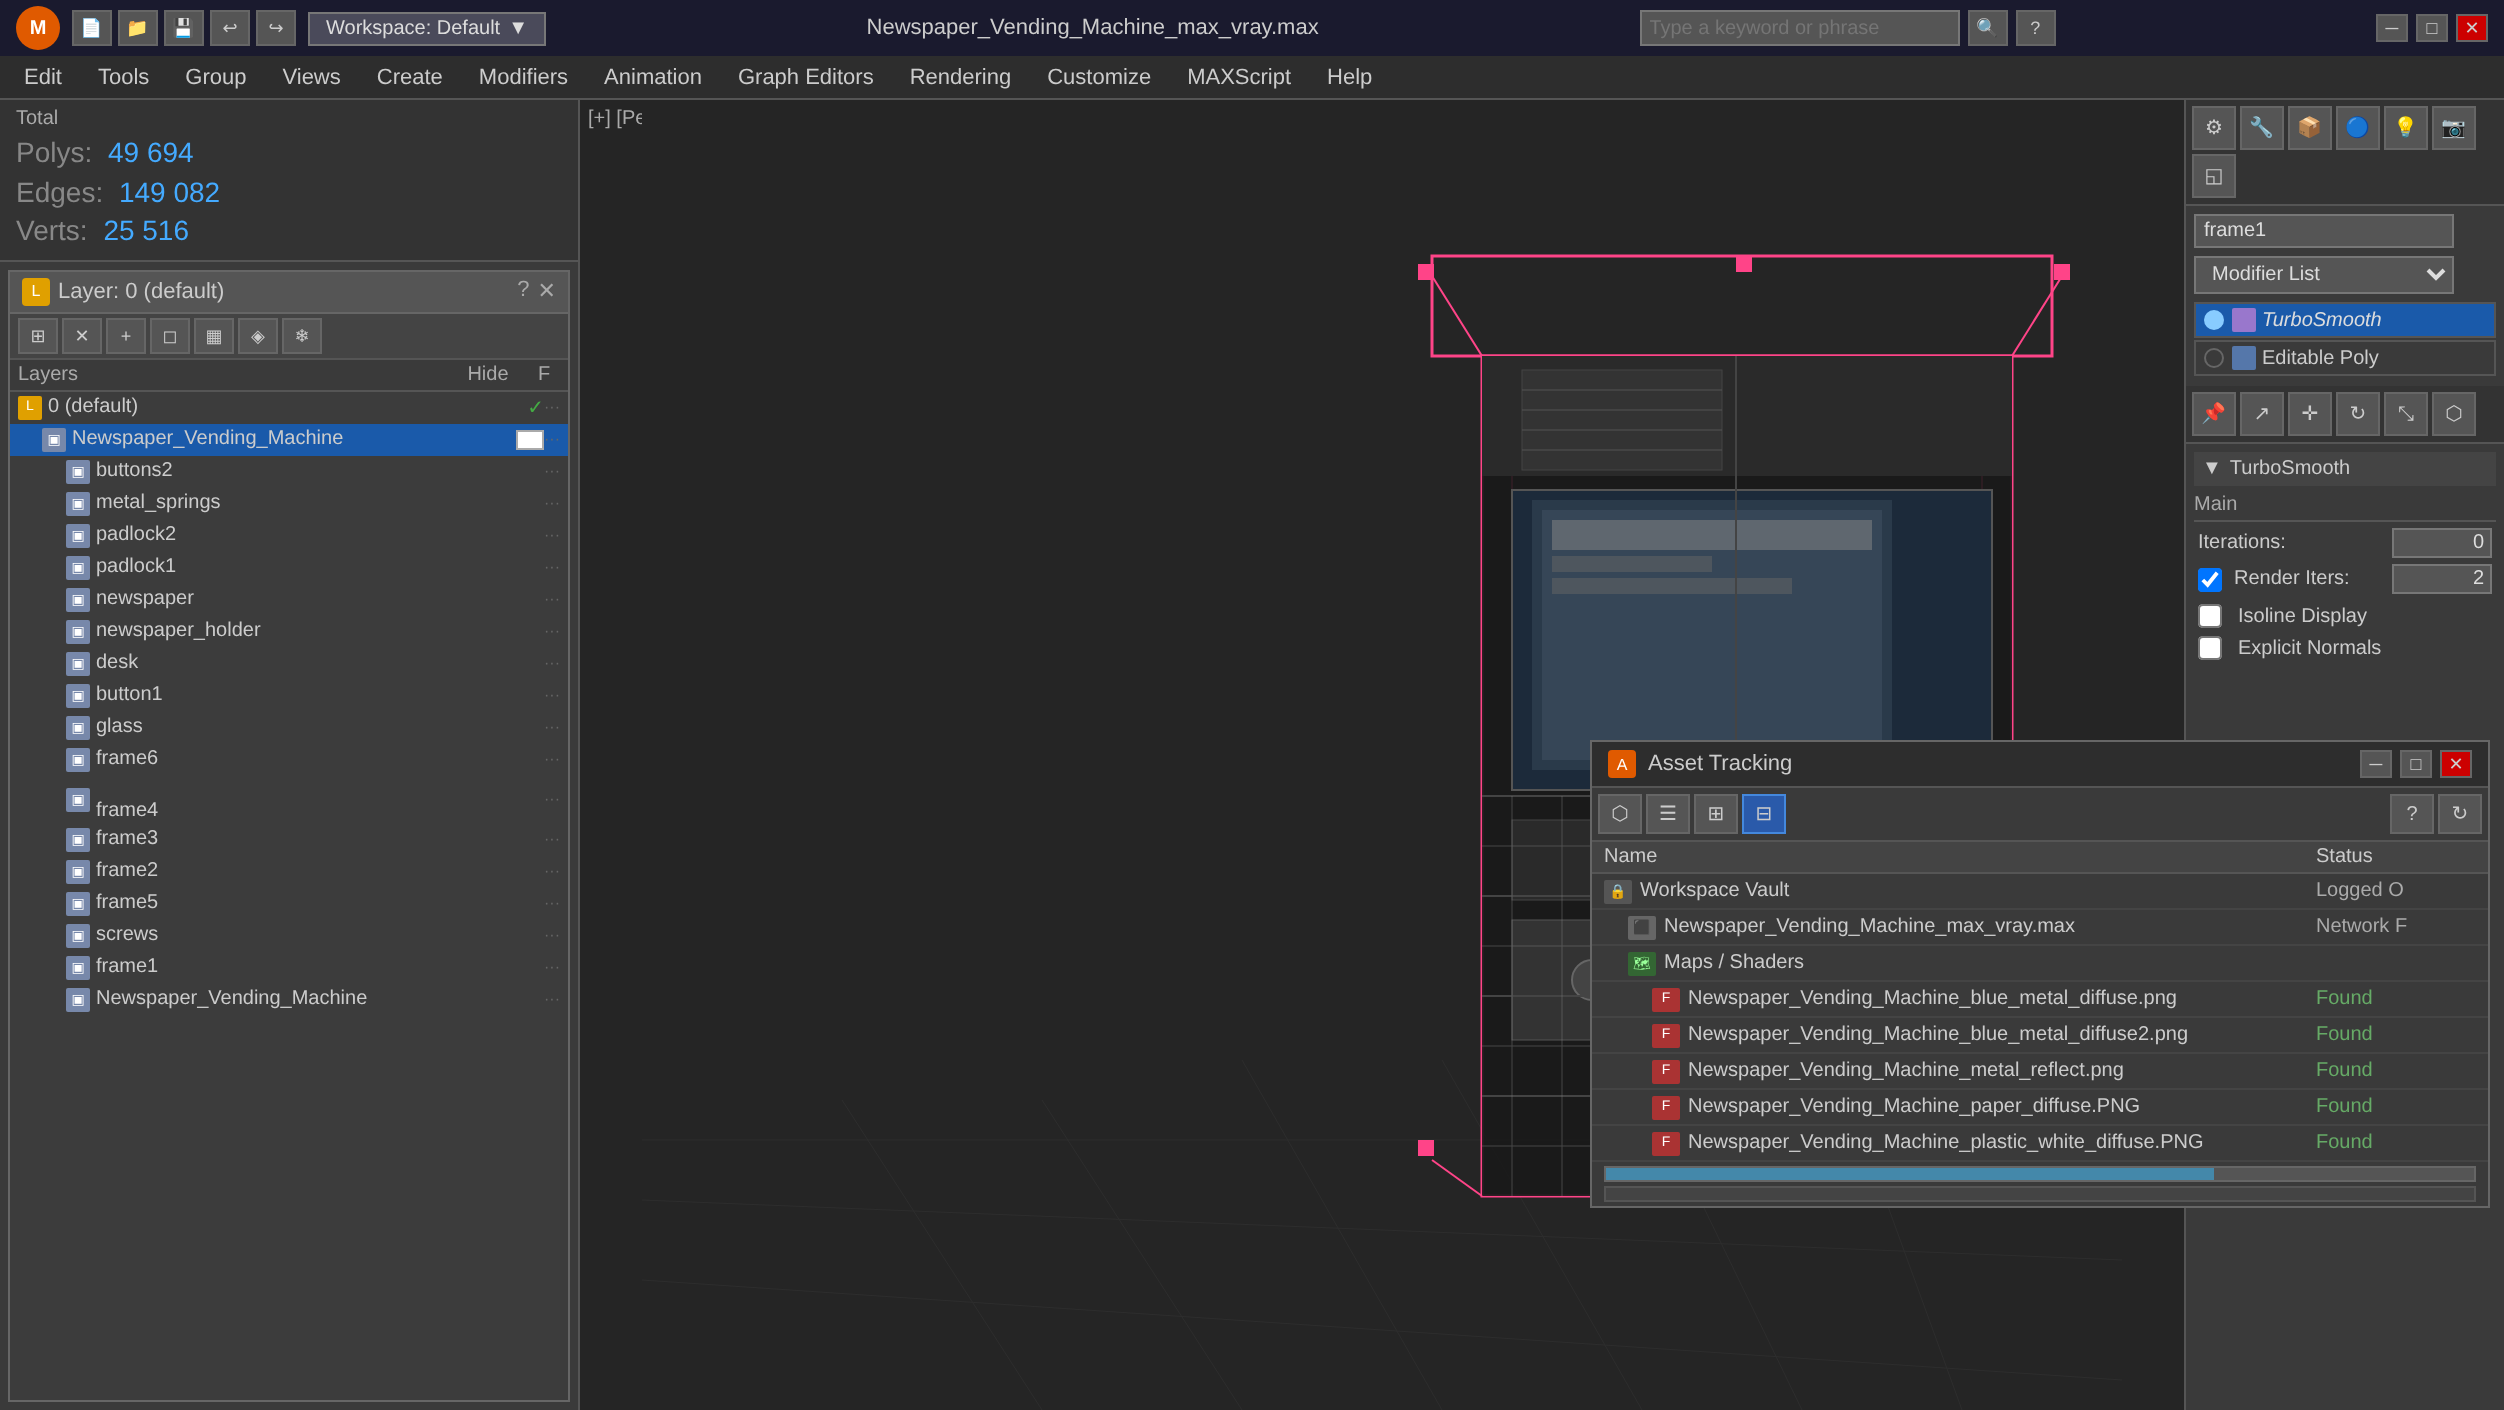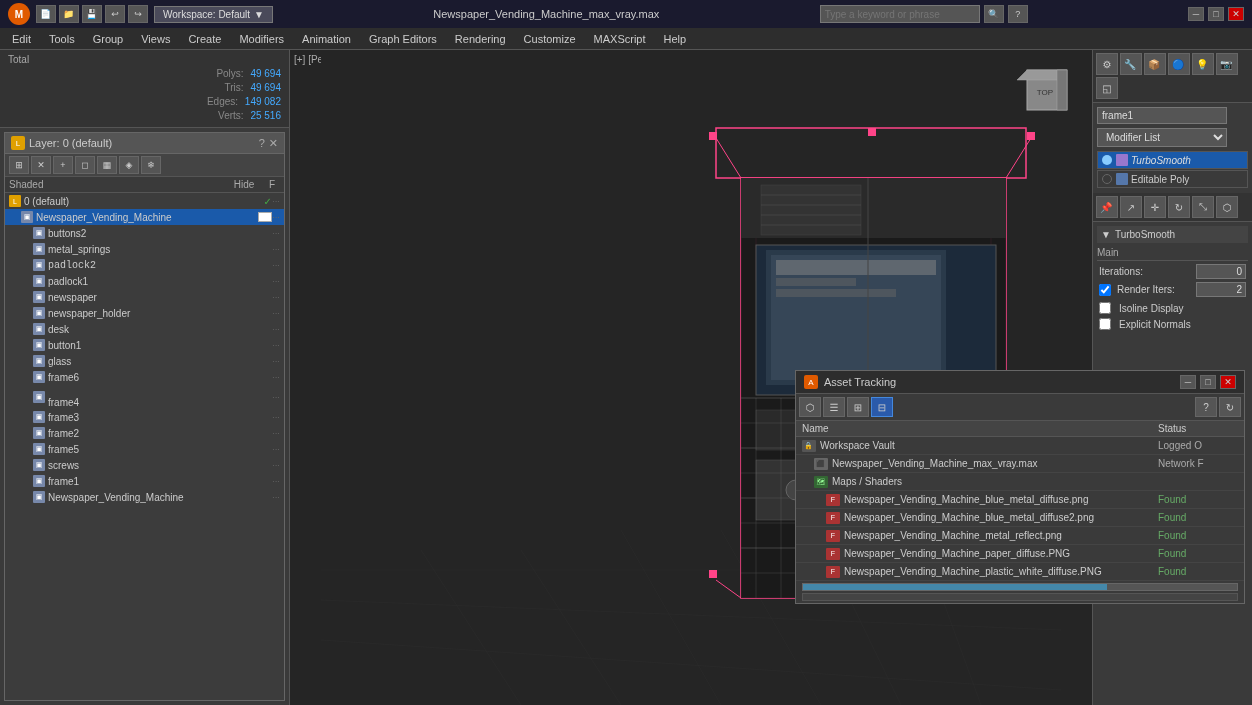--- a/index.html
+++ b/index.html
@@ -21,21 +21,21 @@
 
     
     .menu-bar { height: 22px; background: #2d2d2d; display: flex; align-items: center; padding: 0 4px; gap: 2px; border-bottom: 1px solid #555; }
     .menu-item { padding: 2px 8px; color: #ccc; cursor: pointer; font-size: 11px; }
 
     
     .left-panel { width: 290px; background: #3a3a3a; display: flex; flex-direction: column; border-right: 1px solid #555; flex-shrink: 0; }
 
     
     .viewport { flex: 1; background: #2a2a2a; position: relative; overflow: hidden; }
-    .stat-row { font-size: 10px; color: #ddd; line-height: 1.4; text-align: right; }
+    .stat-row { font-size: 14px; color: #ddd; line-height: 1.4; }
     .stat-label { color: #888; }
     .viewport-corner-label { position: absolute; top: 4px; left: 4px; color: #aaa; font-size: 10px; }
 
     
     .right-panel { width: 160px; background: #3a3a3a; border-left: 1px solid #555; flex-shrink: 0; }
 
     
     .stats-panel { padding: 4px 8px; background: #333; border-bottom: 1px solid #555; }
 
     
@@ -148,24 +148,20 @@
 
   <div class="left-panel">
 
     <div class="stats-panel">
       <div style="color:#aaa;font-size:10px;margin-bottom:2px;">Total</div>
       <div class="stat-row">
         <span class="stat-label">Polys:</span>
         <span style="margin-left:4px;color:#4af;">49 694</span>
       </div>
       <div class="stat-row">
-        <span class="stat-label">Tris:</span>
-        <span style="margin-left:4px;color:#4af;">49 694</span>
-      </div>
-      <div class="stat-row">
         <span class="stat-label">Edges:</span>
         <span style="margin-left:4px;color:#4af;">149 082</span>
       </div>
       <div class="stat-row">
         <span class="stat-label">Verts:</span>
         <span style="margin-left:4px;color:#4af;">25 516</span>
       </div>
     </div>
 
     <div class="layer-panel">
@@ -182,21 +178,21 @@
       <div class="layer-toolbar">
         <div class="layer-tool-btn">⊞</div>
         <div class="layer-tool-btn">✕</div>
         <div class="layer-tool-btn">+</div>
         <div class="layer-tool-btn">◻</div>
         <div class="layer-tool-btn">▦</div>
         <div class="layer-tool-btn">◈</div>
         <div class="layer-tool-btn">❄</div>
       </div>
       <div class="layer-headers">
-        <div class="layer-header-name">Shaded</div>
+        <div class="layer-header-name">Layers</div>
         <div class="layer-header-hide">Hide</div>
         <div class="layer-header-freeze">F</div>
       </div>
       <div class="layers-list" id="layers-list">
           <div class="layer-item">
       <span style="display:inline-block;width:0px;flex-shrink:0;"></span>
       <span style="width:12px;height:12px;background:#e0a000;border-radius:1px;margin-right:3px;font-size:7px;display:inline-flex;align-items:center;justify-content:center;color:#fff;flex-shrink:0;">L</span>
       <span style="flex:1;overflow:hidden;text-overflow:ellipsis;white-space:nowrap;">0 (default)</span>
       <span style="color:#4a4;font-size:10px;margin-left:2px;">✓</span>
 
@@ -220,21 +216,21 @@
           <div class="layer-item">
       <span style="display:inline-block;width:24px;flex-shrink:0;"></span>
       <span style="width:12px;height:12px;background:#7788aa;border-radius:1px;margin-right:3px;font-size:7px;display:inline-flex;align-items:center;justify-content:center;color:#fff;flex-shrink:0;">▣</span>
       <span style="flex:1;overflow:hidden;text-overflow:ellipsis;white-space:nowrap;">metal_springs</span>
 
       <span style="color:#666;font-size:8px;margin-left:auto;">···</span>
     </div>
           <div class="layer-item">
       <span style="display:inline-block;width:24px;flex-shrink:0;"></span>
       <span style="width:12px;height:12px;background:#7788aa;border-radius:1px;margin-right:3px;font-size:7px;display:inline-flex;align-items:center;justify-content:center;color:#fff;flex-shrink:0;">▣</span>
-      <span style="flex:1;overflow:hidden;text-overflow:ellipsis;white-space:nowrap;font-family:Liberation Mono, monospace;">padlock2</span>
+      <span style="flex:1;overflow:hidden;text-overflow:ellipsis;white-space:nowrap;">padlock2</span>
 
       <span style="color:#666;font-size:8px;margin-left:auto;">···</span>
     </div>
           <div class="layer-item">
       <span style="display:inline-block;width:24px;flex-shrink:0;"></span>
       <span style="width:12px;height:12px;background:#7788aa;border-radius:1px;margin-right:3px;font-size:7px;display:inline-flex;align-items:center;justify-content:center;color:#fff;flex-shrink:0;">▣</span>
       <span style="flex:1;overflow:hidden;text-overflow:ellipsis;white-space:nowrap;">padlock1</span>
 
       <span style="color:#666;font-size:8px;margin-left:auto;">···</span>
     </div>
@@ -425,28 +421,20 @@
           <line x1="420" y1="473" x2="685" y2="473"></line>
           <line x1="420" y1="523" x2="685" y2="523"></line>
         </g>
 
         <line x1="547" y1="400" x2="580" y2="370" stroke="#ff8800" stroke-width="2"></line>
         <line x1="547" y1="400" x2="547" y2="360" stroke="#ff8800" stroke-width="2"></line>
         <polygon points="580,362 584,372 576,372" fill="#ff8800"></polygon>
         <polygon points="543,358 547,348 551,358" fill="#ff8800"></polygon>
       </svg>
 
-      <div style="position:absolute;top:10px;right:10px;width:65px;height:65px;">
-        <svg width="65" height="65" viewBox="0 0 65 65">
-          <rect x="10" y="10" width="40" height="40" fill="#888" stroke="#aaa" stroke-width="1"></rect>
-          <polygon points="10,10 0,20 40,20 50,10" fill="#999" stroke="#aaa" stroke-width="0.5"></polygon>
-          <polygon points="50,10 50,50 40,50 40,10" fill="#777" stroke="#aaa" stroke-width="0.5"></polygon>
-          <text x="28" y="35" fill="#333" font-size="8" text-anchor="middle">TOP</text>
-        </svg>
-      </div>
     </div>
   </div>
 
   <div class="right-panel">
     <div class="right-top-icons">
       <div class="right-icon">⚙</div>
       <div class="right-icon">🔧</div>
       <div class="right-icon">📦</div>
       <div class="right-icon">🔵</div>
       <div class="right-icon">💡</div>

